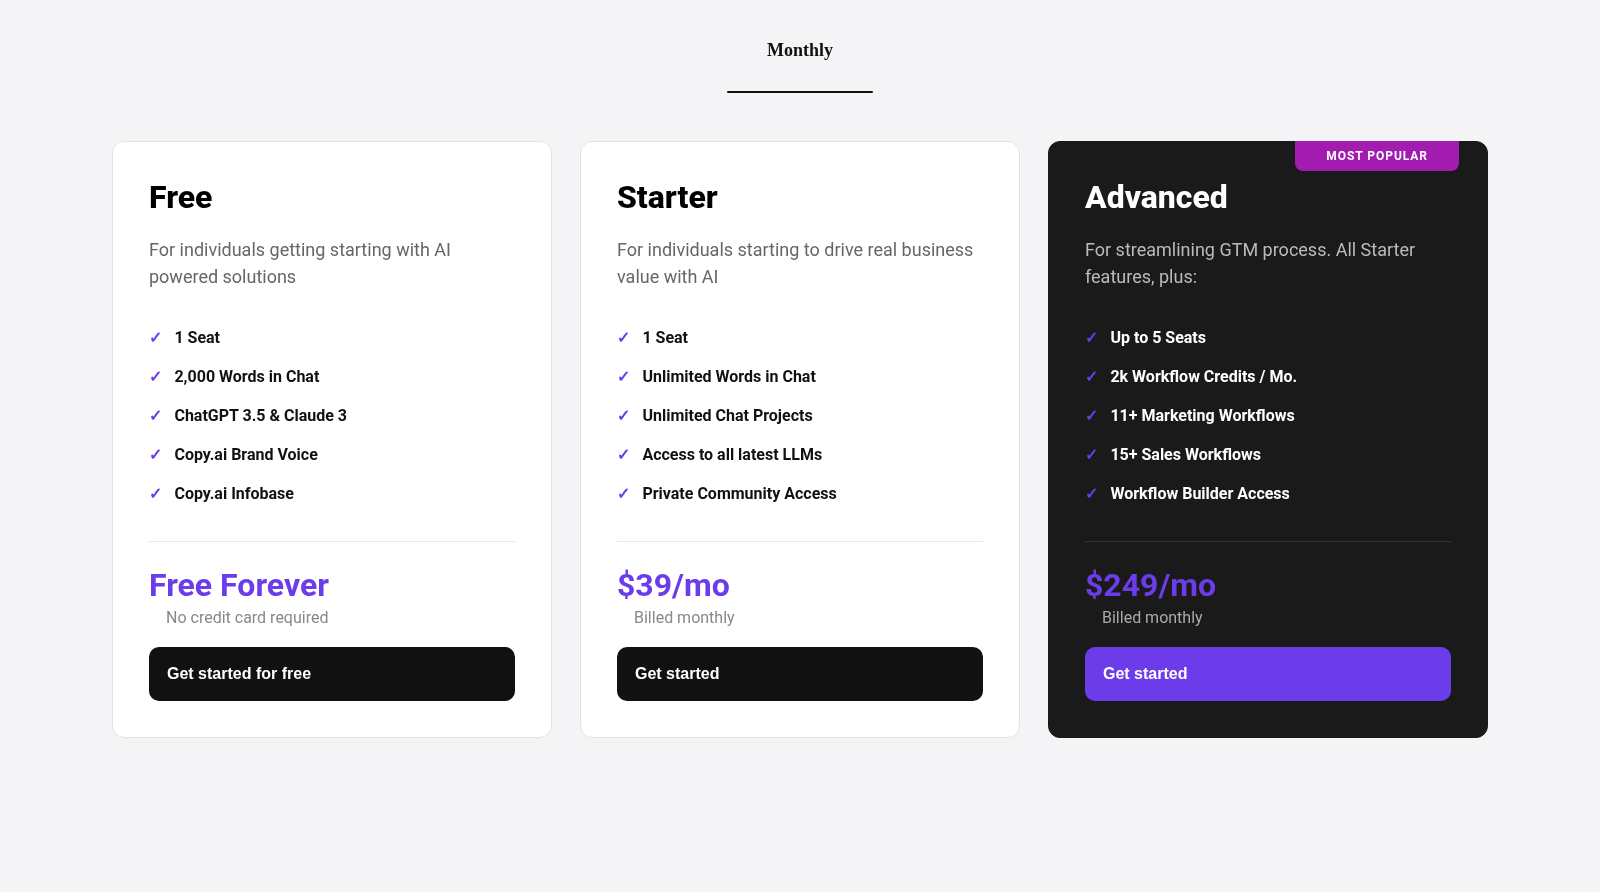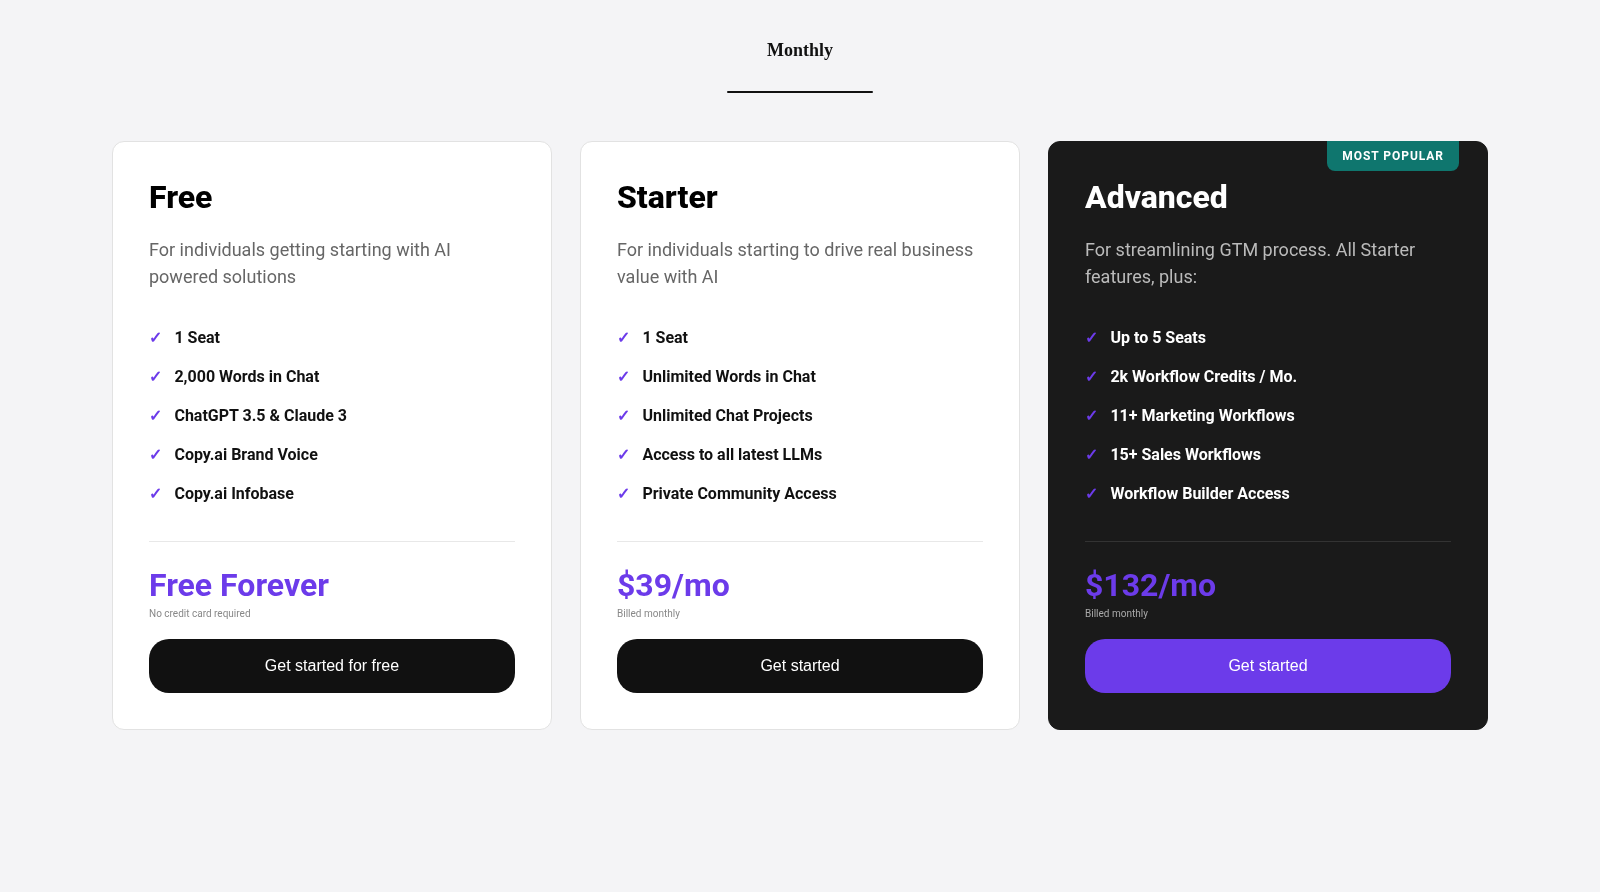--- a/index.html
+++ b/index.html
@@ -92,26 +92,26 @@
       background: #1a1a1a;
       border-color: #1a1a1a;
       color: #fff;
     }
 
     
     .most-popular-badge {
       position: absolute;
       top: -1px;
       right: 28px;
-      background: #0f766e;
+      background: #a21caf;
       color: #fff;
       font-size: 12px;
       font-weight: 700;
       letter-spacing: 0.08em;
-      padding: 8px 15px;
+      padding: 8px 31px;
       border-radius: 0 0 8px 8px;
       text-transform: uppercase;
     }
 
     
     .plan-name {
       font-size: 32px;
       font-weight: 800;
       margin-bottom: 20px;
       color: inherit;
@@ -172,38 +172,39 @@
       margin-bottom: 20px;
     }
 
     .price-amount {
       font-size: 32px;
       font-weight: 700;
       color: #6c3bea;
     }
 
     .price-billing {
-      font-size: 10px;
+      font-size: 16px;
       color: #888;
       margin-top: 4px;
+      margin-left: 17px;
     }
 
     .plan-card.dark .price-billing {
       color: #aaa;
     }
 
     
     .cta-button {
       display: block;
       width: 100%;
       padding: 18px;
-      border-radius: 20px;
+      border-radius: 10px;
       font-size: 16px;
-      font-weight: 400;
-      text-align: center;
+      font-weight: 700;
+      text-align: left;
       cursor: pointer;
       border: none;
       transition: opacity 0.2s;
     }
 
     .cta-button.dark-btn {
       background: #111;
       color: #fff;
     }
 
@@ -311,19 +312,19 @@
         <span class="check-icon">✓</span>
         <span>15+ Sales Workflows</span>
       </li>
       <li class="feature-item">
         <span class="check-icon">✓</span>
         <span>Workflow Builder Access</span>
       </li>
     </ul>
     <hr class="divider">
     <div class="price-section">
-      <div class="price-amount">$132/mo</div>
+      <div class="price-amount">$249/mo</div>
       <div class="price-billing">Billed monthly</div>
     </div>
     <button class="cta-button purple-btn">Get started</button>
   </div>
 
 </div>
 
 </body></html>

